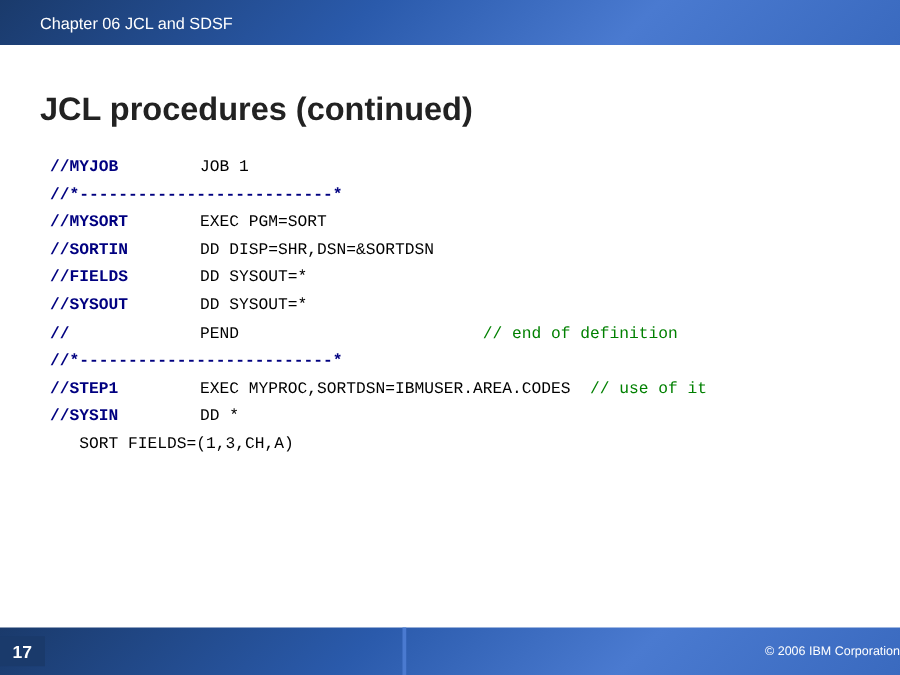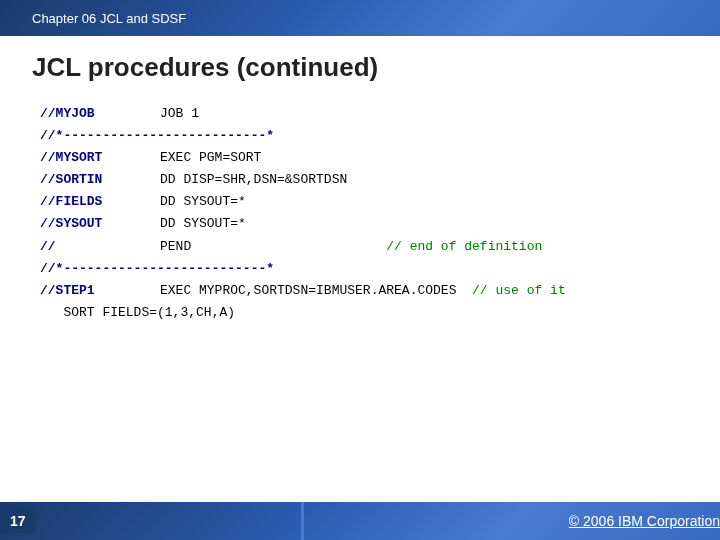--- a/index.html
+++ b/index.html
@@ -25,21 +25,21 @@
 
     .header-title {
       color: #ffffff;
       font-size: 13px;
       font-weight: normal;
       font-family: Arial, sans-serif;
     }
 
     
     .main-content {
-      padding: 16px 32px 16px 32px;
+      padding: 36px 32px 16px 32px;
       background: #ffffff;
     }
 
     .page-title {
       font-size: 26px;
       font-weight: bold;
       color: #222222;
       margin-bottom: 20px;
       font-family: Arial, sans-serif;
     }
@@ -91,22 +91,21 @@
     .slide-number {
       color: #ffffff;
       font-size: 14px;
       font-weight: bold;
       background: #1a3a6b;
       padding: 4px 10px;
     }
 
     .copyright {
       color: #ffffff;
-      font-size: 14px;
-      text-decoration: underline;
+      font-size: 10px;
     }
 
     .divider-line {
       width: 3px;
       height: 38px;
       background: #4a7ad0;
     }
   </style>
 </head>
 <body>
@@ -159,20 +158,24 @@
     <div class="code-line">
       <span class="code-label">//*--------------------------*</span>
     </div>
 
     <div class="code-line">
       <span class="code-label">//STEP1      </span>
       <span class="code-value">EXEC MYPROC,SORTDSN=IBMUSER.AREA.CODES  </span>
       <span class="code-comment">// use of it</span>
     </div>
 
+    <div class="code-line">
+      <span class="code-label">//SYSIN      </span>
+      <span class="code-value">DD *</span>
+    </div>
 
     <div class="code-line">
       <span class="code-value">   SORT FIELDS=(1,3,CH,A)</span>
     </div>
 
   </div>
 </div>
 
 <div class="bottom-bar">
   <div class="slide-number">17</div>

